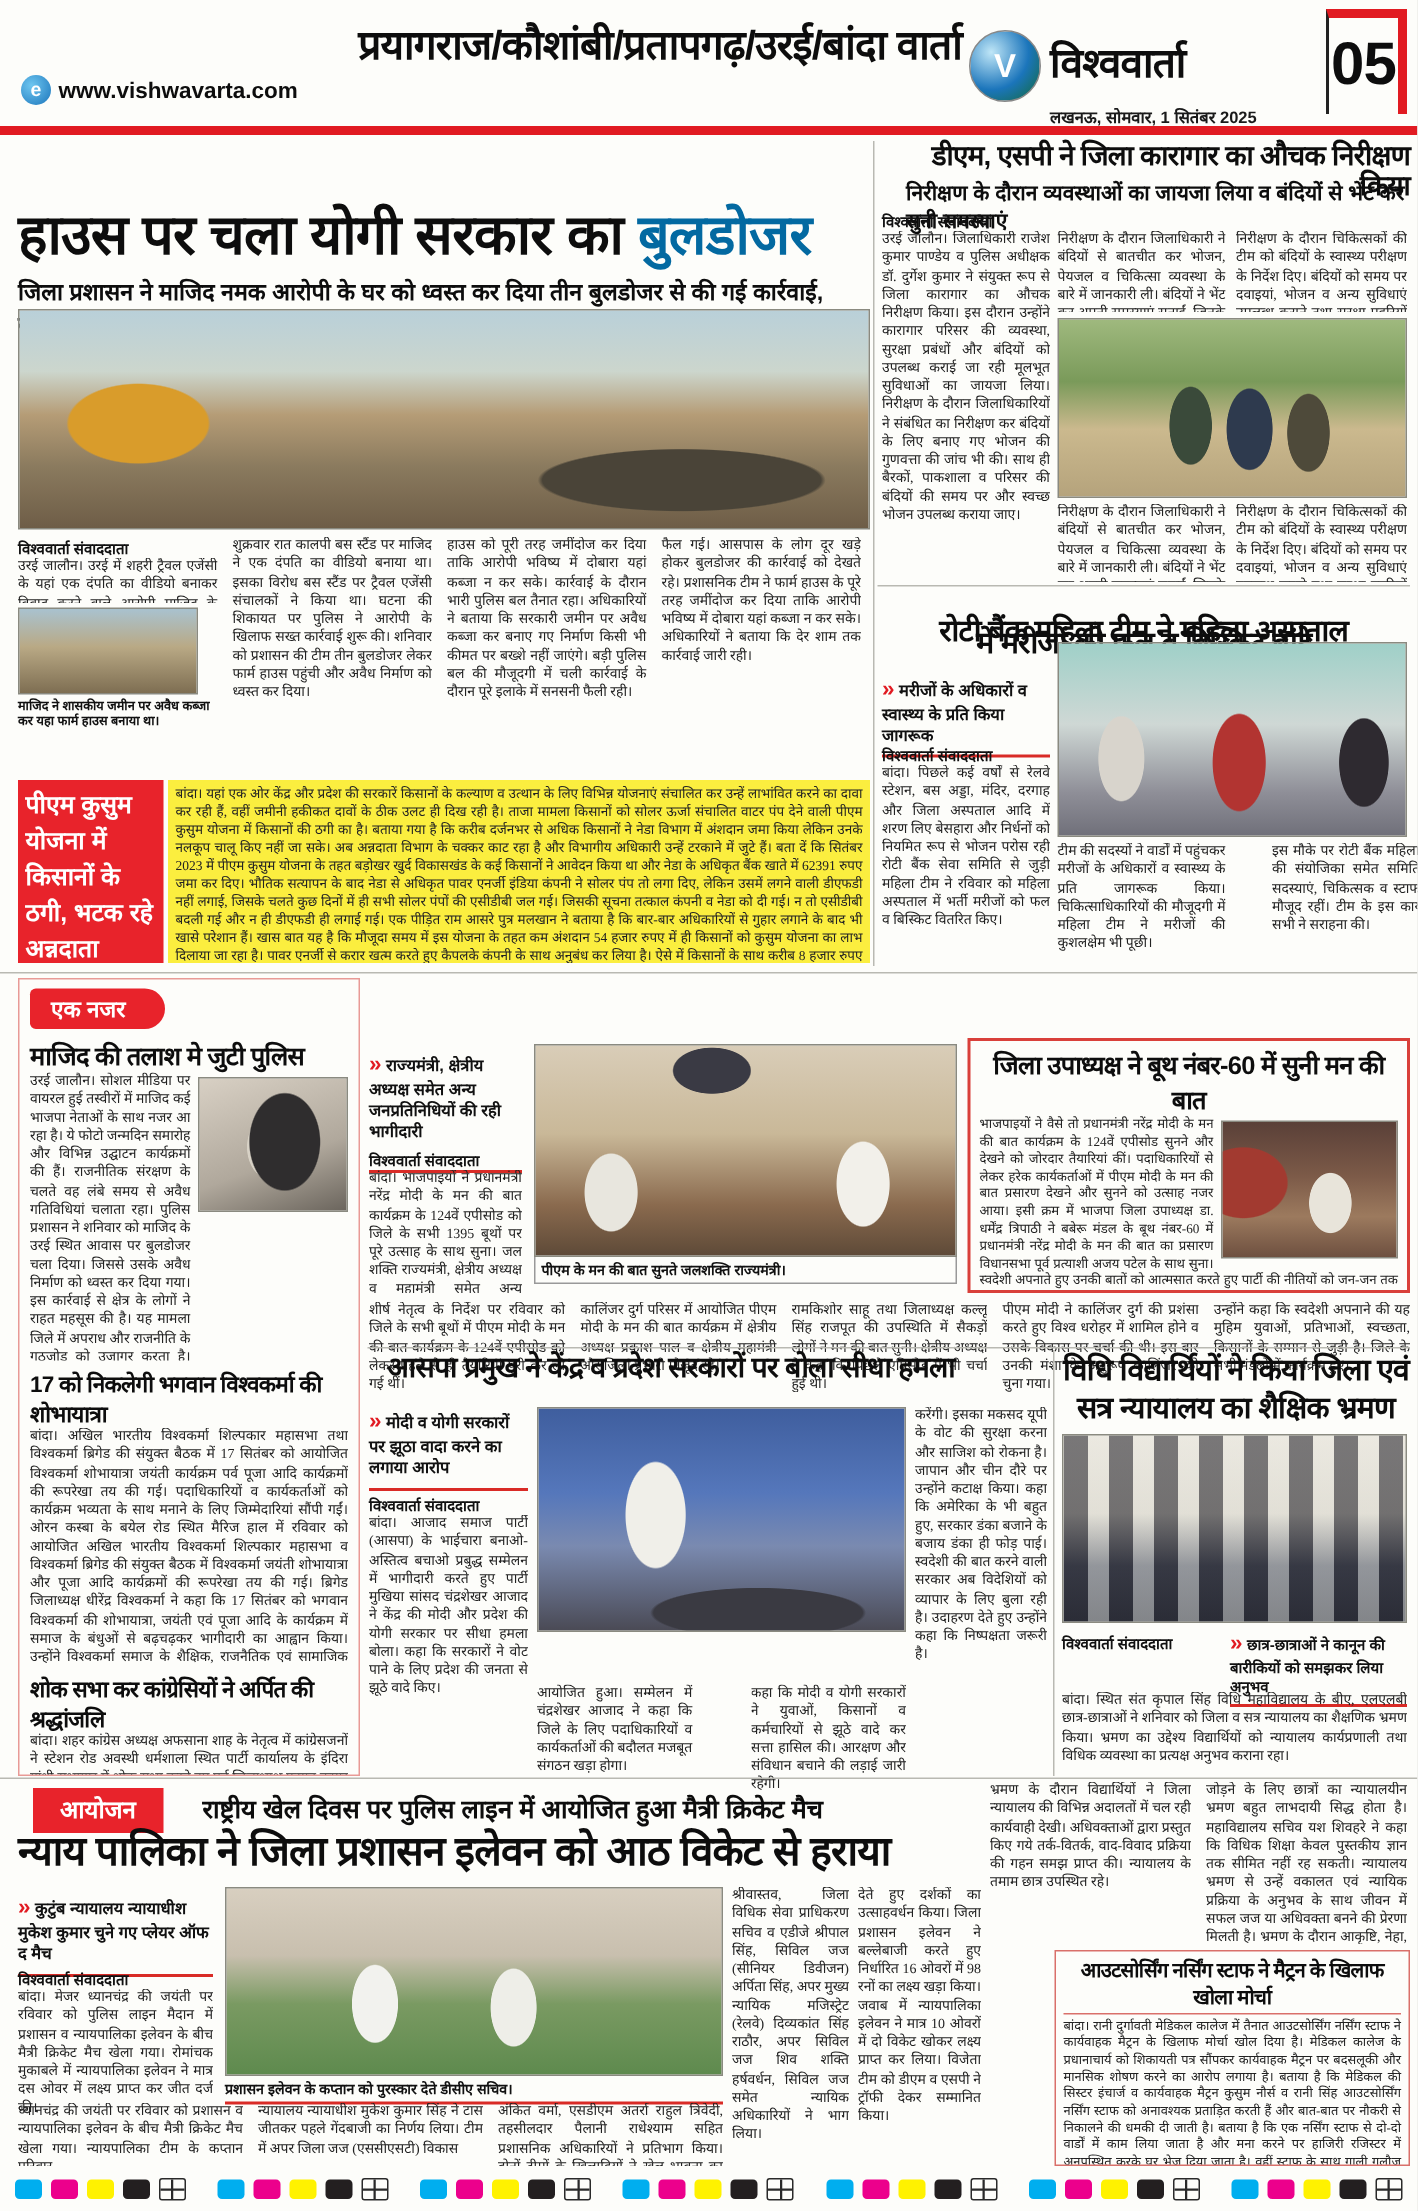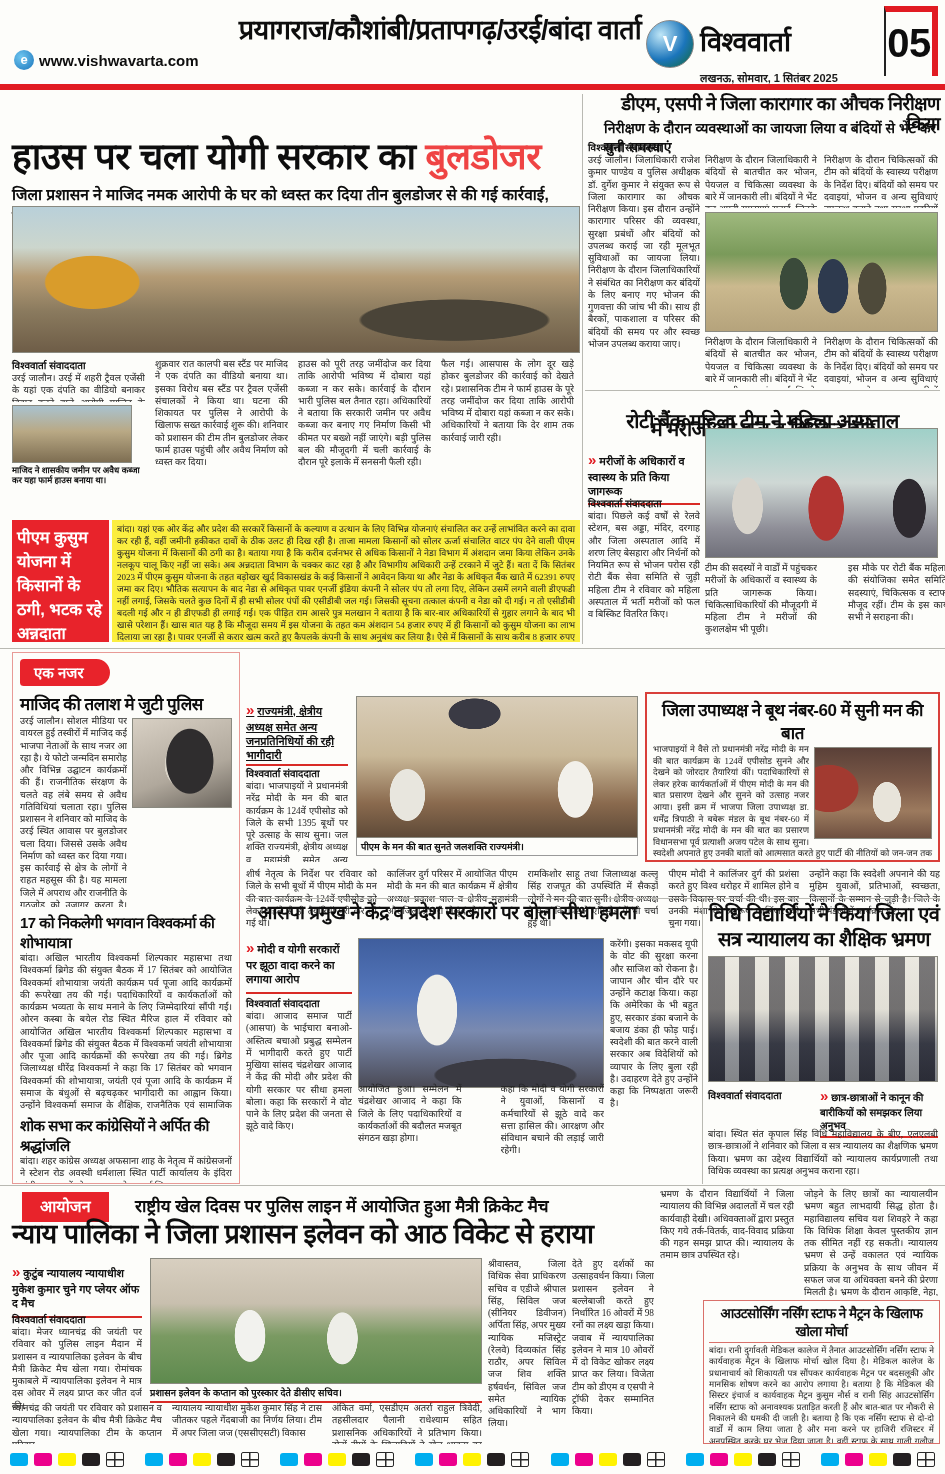--- a/index.html
+++ b/index.html
@@ -1,20 +1,20 @@
 <!DOCTYPE html>
 <html><head>
 <meta charset="utf-8">
 <style>
   html,body{margin:0;padding:0;background:#e8e8e4;}
   #sheet{position:relative;width:945px;height:1474px;margin:0 auto;background:#fdfdfa;
          font-family:"Liberation Serif",serif;color:#1a1a1a;overflow:hidden;}
   .abs{position:absolute;}
   .hl{font-family:"Liberation Sans",sans-serif;font-weight:bold;color:#0d0d0d;letter-spacing:-.5px;}
-  .red{color:#ef4444;}
+  .red{color:#0369a1;}
   .body-txt{font-size:9.3px;line-height:1.32;text-align:justify;color:#222;}
   .byline{font-weight:bold;font-size:10px;font-family:"Liberation Sans",sans-serif;color:#111;}
   .bullet{font-family:"Liberation Sans",sans-serif;font-weight:bold;font-size:11px;line-height:1.3;color:#111;}
   .bullet .chev{color:#e11b22;font-size:15px;margin-right:3px;}
   .redline{border-bottom:2.5px solid #d92b26;}
   .photo{border:1px solid #8a8a80;box-sizing:border-box;}
   .cap{font-weight:bold;font-size:9.5px;font-family:"Liberation Sans",sans-serif;color:#111;}
   .vline{background:#b9b9b2;width:1px;}
   .hline{background:#b9b9b2;height:1px;}
   .cols{display:flex;gap:10px;}
@@ -137,21 +137,21 @@
     <div class="hl redbox" style="display:inline-block;padding:3px 26px 4px 14px;border-radius:4px 14px 14px 4px;font-size:15px;color:#fff;letter-spacing:0;">एक नजर</div>
     <div class="hl" style="font-size:17px;margin-top:6px;">माजिद की तलाश मे जुटी पुलिस</div>
     <div class="photo ph-chair" style="float:right;width:100px;height:90px;margin:3px 0 3px 5px;"></div>
     <div class="body-txt" style="height:192px;overflow:hidden;">उरई जालौन। सोशल मीडिया पर वायरल हुई तस्वीरों में माजिद कई भाजपा नेताओं के साथ नजर आ रहा है। ये फोटो जन्मदिन समारोह और विभिन्न उद्घाटन कार्यक्रमों की हैं। राजनीतिक संरक्षण के चलते वह लंबे समय से अवैध गतिविधियां चलाता रहा। पुलिस प्रशासन ने शनिवार को माजिद के उरई स्थित आवास पर बुलडोजर चला दिया। जिससे उसके अवैध निर्माण को ध्वस्त कर दिया गया। इस कार्रवाई से क्षेत्र के लोगों ने राहत महसूस की है। यह मामला जिले में अपराध और राजनीति के गठजोड़ को उजागर करता है। पुलिस ने माजिद और उसके साथियों के खिलाफ सख्त कार्रवाई का आश्वासन दिया है। फिलहाल आरोपी फरार है और पुलिस उसकी तलाश में दबिश दे रही है।</div>
     <div class="hl" style="font-size:15px;margin-top:5px;clear:both;">17 को निकलेगी भगवान विश्वकर्मा की शोभायात्रा</div>
     <div class="body-txt" style="height:158px;overflow:hidden;">बांदा। अखिल भारतीय विश्वकर्मा शिल्पकार महासभा तथा विश्वकर्मा ब्रिगेड की संयुक्त बैठक में 17 सितंबर को आयोजित विश्वकर्मा शोभायात्रा जयंती कार्यक्रम पर्व पूजा आदि कार्यक्रमों की रूपरेखा तय की गई। पदाधिकारियों व कार्यकर्ताओं को कार्यक्रम भव्यता के साथ मनाने के लिए जिम्मेदारियां सौंपी गईं। ओरन कस्बा के बयेल रोड स्थित मैरिज हाल में रविवार को आयोजित अखिल भारतीय विश्वकर्मा शिल्पकार महासभा व विश्वकर्मा ब्रिगेड की संयुक्त बैठक में विश्वकर्मा जयंती शोभायात्रा और पूजा आदि कार्यक्रमों की रूपरेखा तय की गई। ब्रिगेड जिलाध्यक्ष धीरेंद्र विश्वकर्मा ने कहा कि 17 सितंबर को भगवान विश्वकर्मा की शोभायात्रा, जयंती एवं पूजा आदि के कार्यक्रम में समाज के बंधुओं से बढ़चढ़कर भागीदारी का आह्वान किया। उन्होंने विश्वकर्मा समाज के शैक्षिक, राजनैतिक एवं सामाजिक एकजुटता पर बल दिया। वहीं अनेक लोगों ने अपने विचार भी व्यक्त किए। सभी ने शोभायात्रा व अन्य कार्यक्रमों में पूरा सहयोग करने का आश्वासन दिया। इस मौके पर मल्हिया सानी ओम आईटीआई प्रबंधक केडी विश्वकर्मा, जिला पंचायत सदस्य राजाराम विश्वकर्मा समेत विमल विश्वकर्मा, रामभूरत, श्यामलाल, मनमोहन, लल्लन, नत्थू प्रसाद, मुन्ना प्रसाद, रामप्रसाद, किशनू, राजा विश्वकर्मा, भोला प्रसाद समेत बड़ी संख्या में विश्वकर्मा समाज के लोग मौजूद रहे। अध्यक्षता शिक्षक महेंद्र विश्वकर्मा और संचालन विश्वकर्मा ब्रिगेड प्रदेश सचिव धर्मेंद्र विश्वकर्मा ने किया।</div>
     <div class="hl" style="font-size:15px;margin-top:5px;">शोक सभा कर कांग्रेसियों ने अर्पित की श्रद्धांजलि</div>
     <div class="body-txt" style="overflow:hidden;">बांदा। शहर कांग्रेस अध्यक्ष अफसाना शाह के नेतृत्व में कांग्रेसजनों ने स्टेशन रोड अवस्थी धर्मशाला स्थित पार्टी कार्यालय के इंदिरा गांधी सभागार में शोक सभा करते हुए पूर्व जिलाध्यक्ष फागुन कुमार दुबे लालू के चाचा केशवदेव दुबे के निधन पर श्रद्धांजलि अर्पित कर शोक संवेदना की। दो मिनट का मौन रखते हुए दिवंगत आत्मा को शांति और परिवार को यह दुःख सहने का संबल मिलने की कामना की। घर पहुंचकर पूर्व जिलाध्यक्ष से मुलाकात करते हुए ढांढस बंधाया। इस मौके सचिव शिवबली सिंह, धीरेंद्र पांडेय धीरू, केपी सेन, हरिश्चंद्र याज्ञवई, वारिस अली, अली बक्स, सुखदेव गांधी समेत तमाम कांग्रेस जन उपस्थित रहे।</div>
   </div>
 
-  <div class="abs bullet redline" style="left:246px;top:700px;width:102px;padding-bottom:2px;text-decoration:underline;">
+  <div class="abs bullet redline" style="left:246px;top:700px;width:102px;padding-bottom:18px;">
     <span class="chev">»</span><span>राज्यमंत्री, क्षेत्रीय अध्यक्ष समेत अन्य जनप्रतिनिधियों की रही भागीदारी</span>
   </div>
   <div class="abs byline" style="left:246px;top:766px;">विश्ववार्ता संवाददाता</div>
   <div class="abs body-txt" style="left:246px;top:780px;width:102px;height:82px;overflow:hidden;">बांदा। भाजपाइयों ने प्रधानमंत्री नरेंद्र मोदी के मन की बात कार्यक्रम के 124वें एपीसोड को जिले के सभी 1395 बूथों पर पूरे उत्साह के साथ सुना। जल शक्ति राज्यमंत्री, क्षेत्रीय अध्यक्ष व महामंत्री समेत अन्य जनप्रतिनिधियों की अपने क्षेत्रीय बूथों में भागीदारी रही। इस मौके पर भाजपाइयों ने प्रधानमंत्री नरेंद्र मोदी के आह्वान पर स्वदेशी अपनाने का संकल्प लिया।</div>
   <div class="abs" style="left:356px;top:696px;width:282px;">
     <div class="photo ph-mann" style="width:282px;height:142px;"></div>
     <div class="cap" style="border:1px solid #999;border-top:none;padding:2px 4px;">पीएम के मन की बात सुनते जलशक्ति राज्यमंत्री।</div>
   </div>
 
   <div class="abs" style="left:645px;top:692px;width:295px;height:170px;border:2px solid #d9403a;box-sizing:border-box;padding:4px 6px;overflow:hidden;">
@@ -170,21 +170,21 @@
 
   <div class="abs hline" style="left:245px;top:898px;width:695px;"></div>
   <div class="abs hl" style="left:258px;top:903px;width:452px;font-size:19px;line-height:1.1;">आसपा प्रमुख ने केंद्र व प्रदेश सरकारों पर बोला सीधा हमला</div>
   <div class="abs bullet redline" style="left:246px;top:938px;width:106px;padding-bottom:6px;">
     <span class="chev">»</span><span>मोदी व योगी सरकारों पर झूठा वादा करने का लगाया आरोप</span>
   </div>
   <div class="abs byline" style="left:246px;top:996px;">विश्ववार्ता संवाददाता</div>
   <div class="abs body-txt" style="left:246px;top:1010px;width:106px;height:172px;overflow:hidden;">बांदा। आजाद समाज पार्टी (आसपा) के भाईचारा बनाओ-अस्तित्व बचाओ प्रबुद्ध सम्मेलन में भागीदारी करते हुए पार्टी मुखिया सांसद चंद्रशेखर आजाद ने केंद्र की मोदी और प्रदेश की योगी सरकार पर सीधा हमला बोला। कहा कि सरकारों ने वोट पाने के लिए प्रदेश की जनता से झूठे वादे किए।</div>
   <div class="abs photo ph-aaspa" style="left:358px;top:938px;width:246px;height:150px;"></div>
   <div class="abs body-txt" style="left:610px;top:938px;width:88px;height:244px;overflow:hidden;">करेंगी। इसका मकसद यूपी के वोट की सुरक्षा करना और साजिश को रोकना है। जापान और चीन दौरे पर उन्होंने कटाक्ष किया। कहा कि अमेरिका के भी बहुत हुए, सरकार डंका बजाने के बजाय डंका ही फोड़ पाई। स्वदेशी की बात करने वाली सरकार अब विदेशियों को व्यापार के लिए बुला रही है। उदाहरण देते हुए उन्होंने कहा कि निष्पक्षता जरूरी है।</div>
-  <div class="abs cols" style="left:358px;top:1083px;width:246px;height:88px;gap:39px;">
+  <div class="abs cols" style="left:358px;top:1123px;width:246px;height:88px;gap:39px;">
     <div class="body-txt" style="overflow:hidden;">आयोजित हुआ। सम्मेलन में चंद्रशेखर आजाद ने कहा कि जिले के लिए पदाधिकारियों व कार्यकर्ताओं की बदौलत मजबूत संगठन खड़ा होगा।</div>
     <div class="body-txt" style="overflow:hidden;">कहा कि मोदी व योगी सरकारों ने युवाओं, किसानों व कर्मचारियों से झूठे वादे कर सत्ता हासिल की। आरक्षण और संविधान बचाने की लड़ाई जारी रहेगी।</div>
   </div>
   <div class="abs body-txt" style="left:246px;top:1094px;width:106px;height:0px;"></div>
 
   <div class="abs vline" style="left:702px;top:900px;height:284px;"></div>
   <div class="abs hl" style="left:708px;top:903px;width:232px;font-size:20px;text-align:center;line-height:1.15;">विधि विद्यार्थियों ने किया जिला एवं</div>
   <div class="abs hl" style="left:708px;top:928px;width:232px;font-size:20px;text-align:center;line-height:1.15;">सत्र न्यायालय का शैक्षिक भ्रमण</div>
   <div class="abs photo ph-vidhi" style="left:708px;top:956px;width:230px;height:126px;"></div>
   <div class="abs byline" style="left:708px;top:1088px;">विश्ववार्ता संवाददाता</div>

